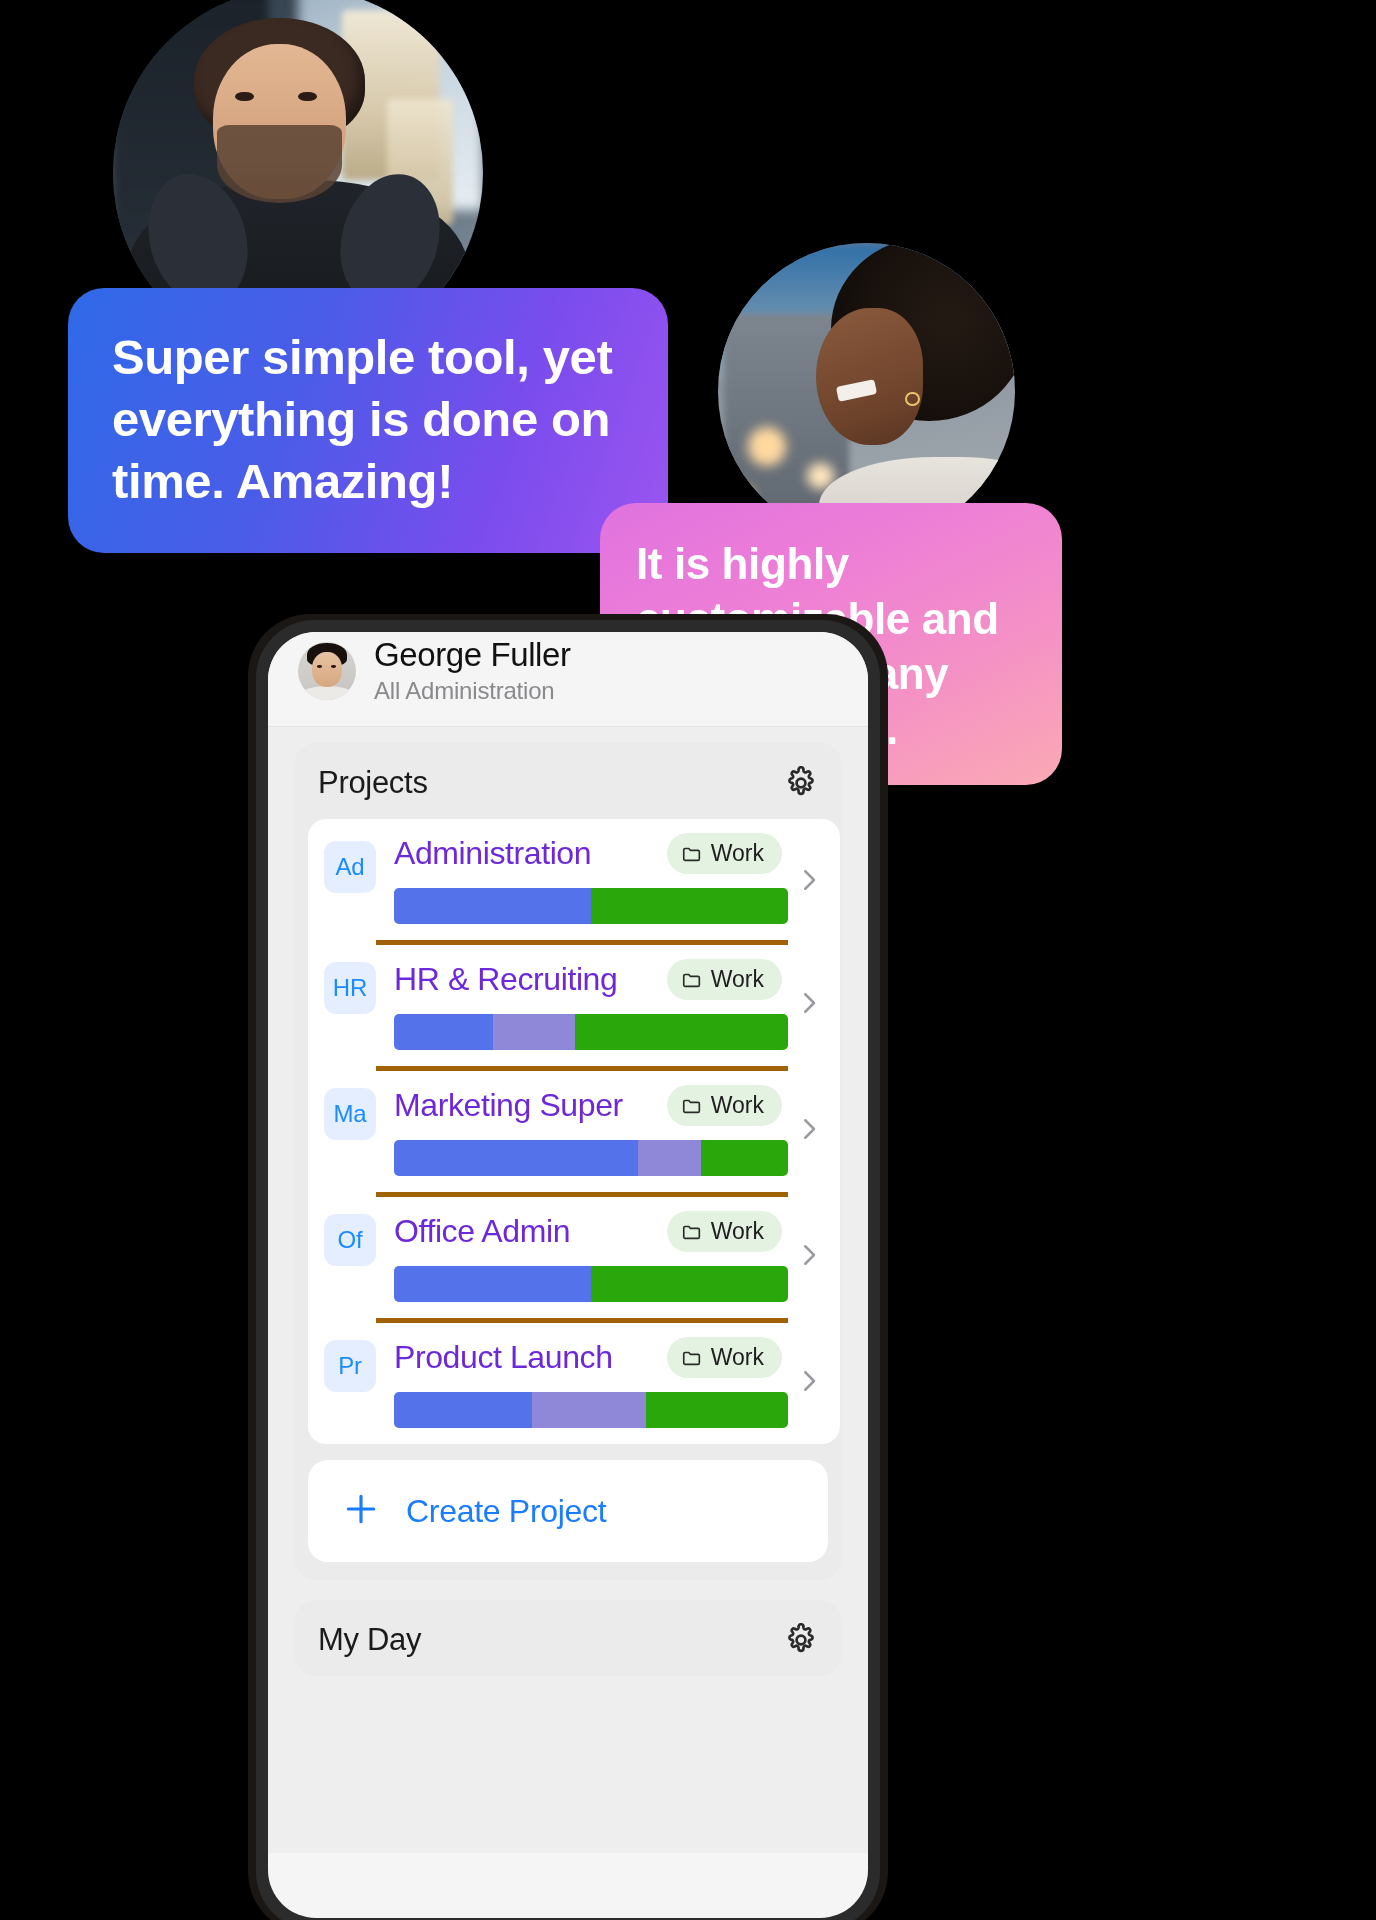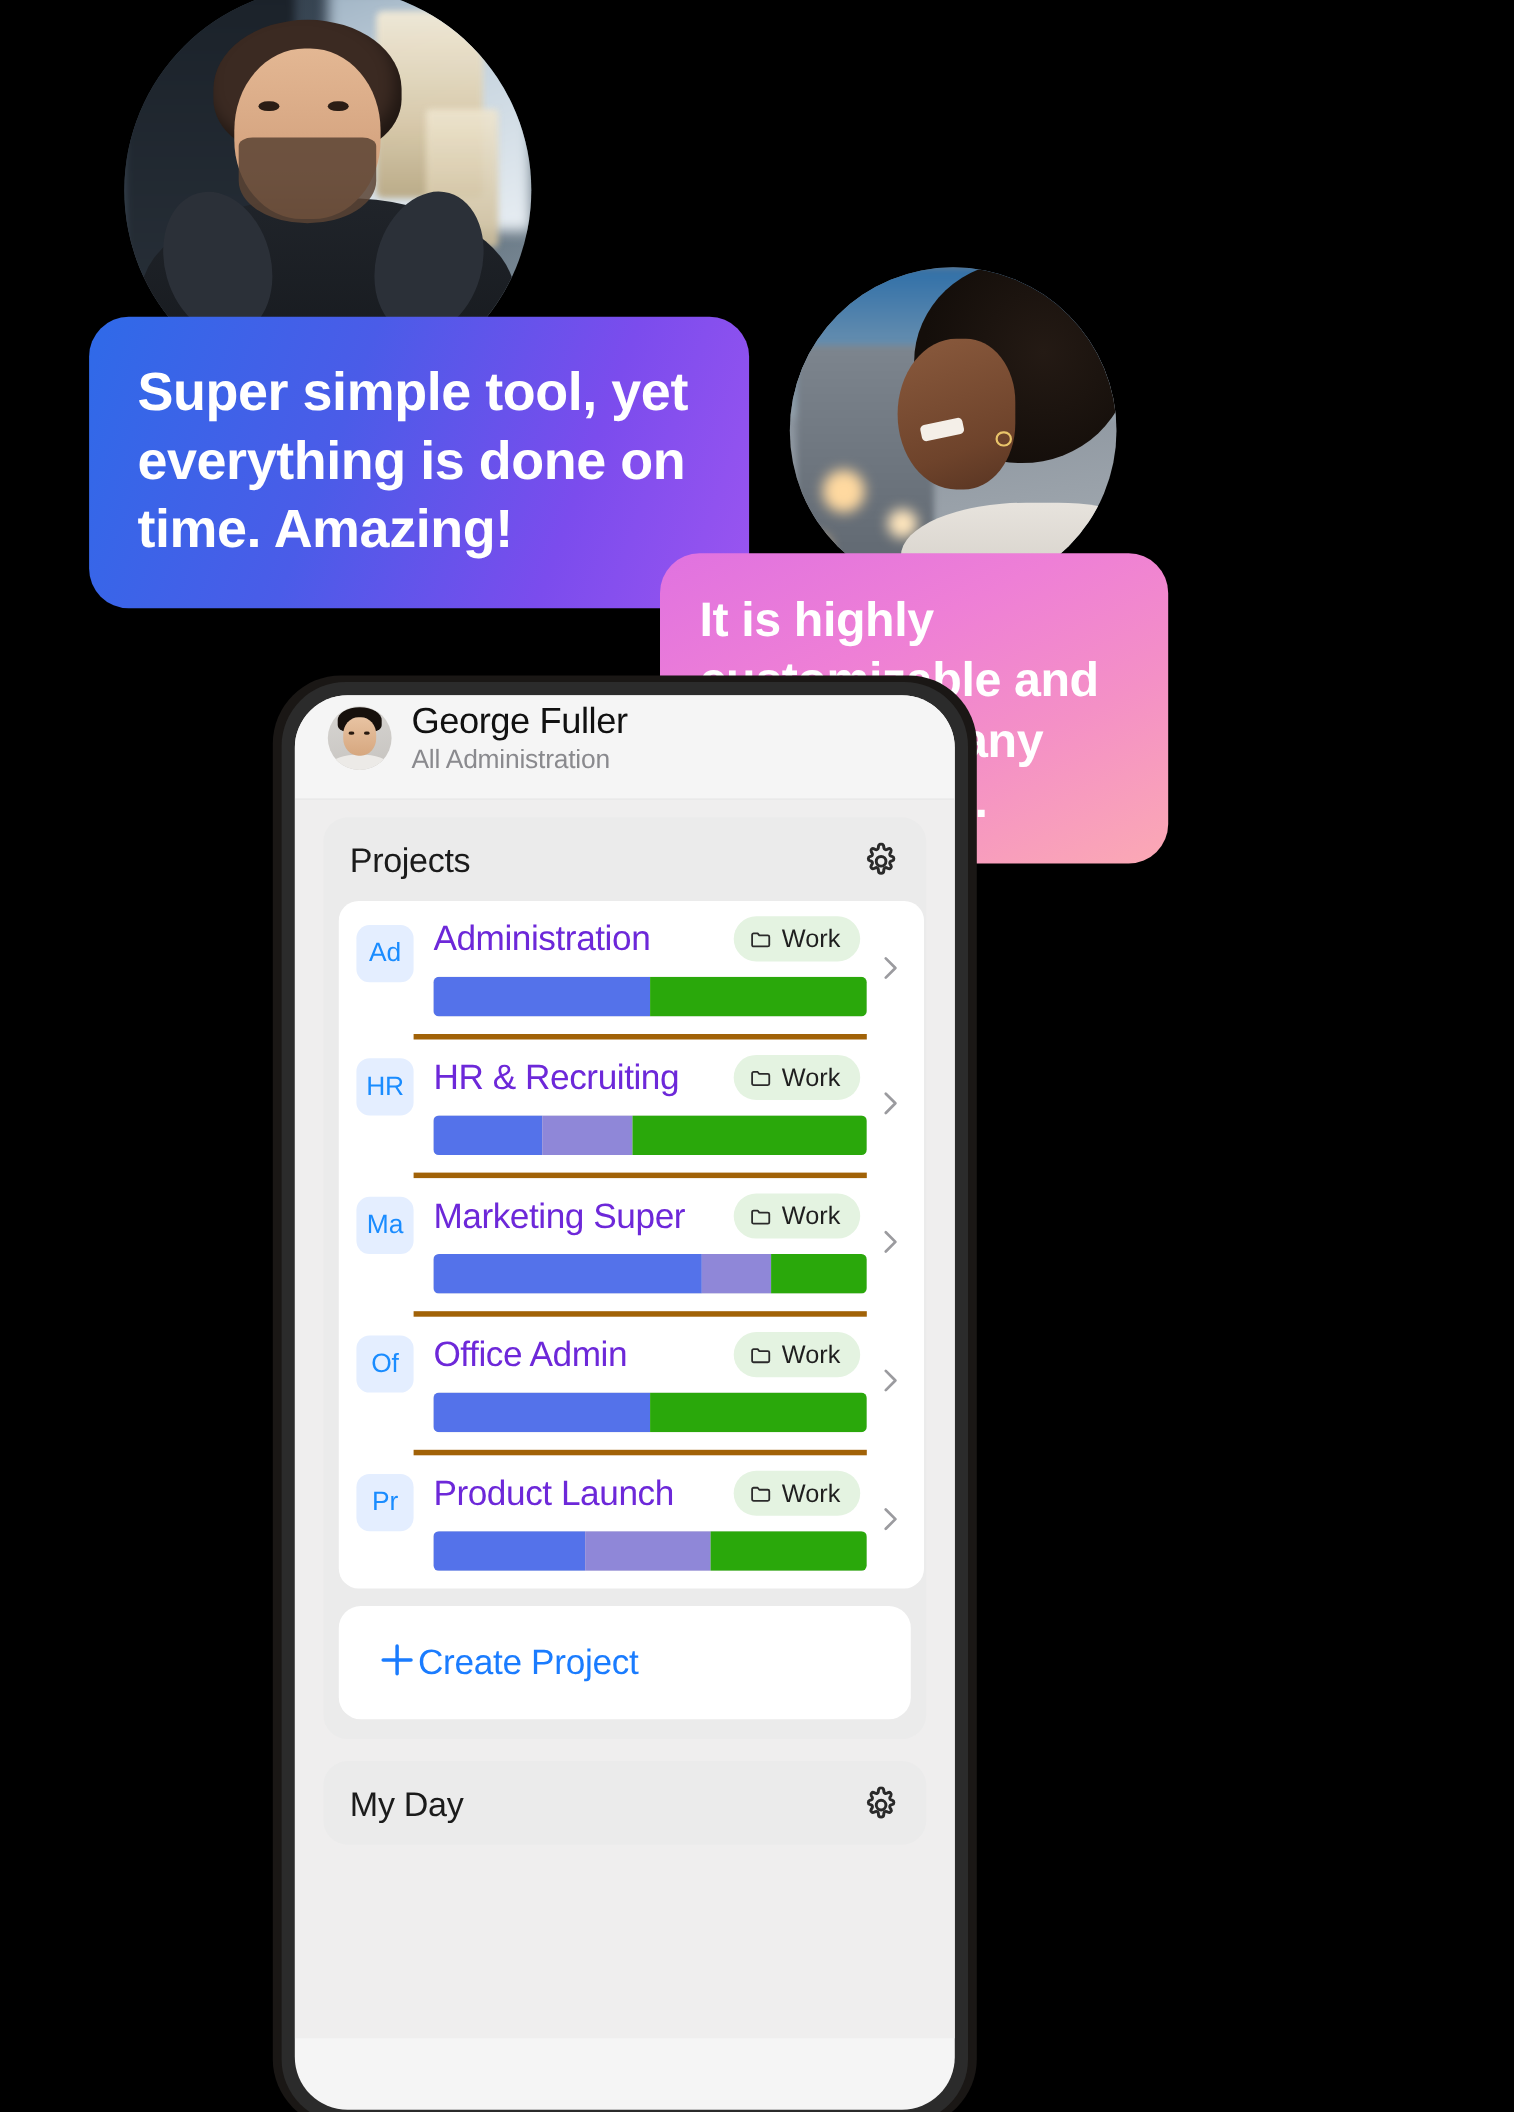--- a/index.html
+++ b/index.html
@@ -137,21 +137,21 @@
   
   .bubble {
     position: absolute;
     border-radius: 36px;
     color: #ffffff;
     font-weight: bold;
     letter-spacing: -0.4px;
   }
 
   #bubble-purple {
-    left: 81px;
+    left: 68px;
     top: 288px;
     width: 600px;
     height: 265px;
     background: linear-gradient(110deg, #2f6ae8 0%, #4a5ce8 38%, #7b4ced 72%, #9b55f0 100%);
     padding: 38px 44px 0 44px;
     font-size: 49px;
     line-height: 62px;
   }
   #bubble-purple .tail {
     position: absolute;
@@ -377,20 +377,21 @@
     align-items: center;
     justify-content: center;
     align-self: stretch;
   }
 
   .create-row {
     background: #ffffff;
     border-radius: 20px;
     display: flex;
     align-items: center;
+    gap: 26px;
     padding: 30px 34px;
     margin: 0 0 18px 0;
   }
   .create-label {
     font-size: 32px;
     color: #1a7cff;
     letter-spacing: -0.3px;
   }
 </style>
 </head>

